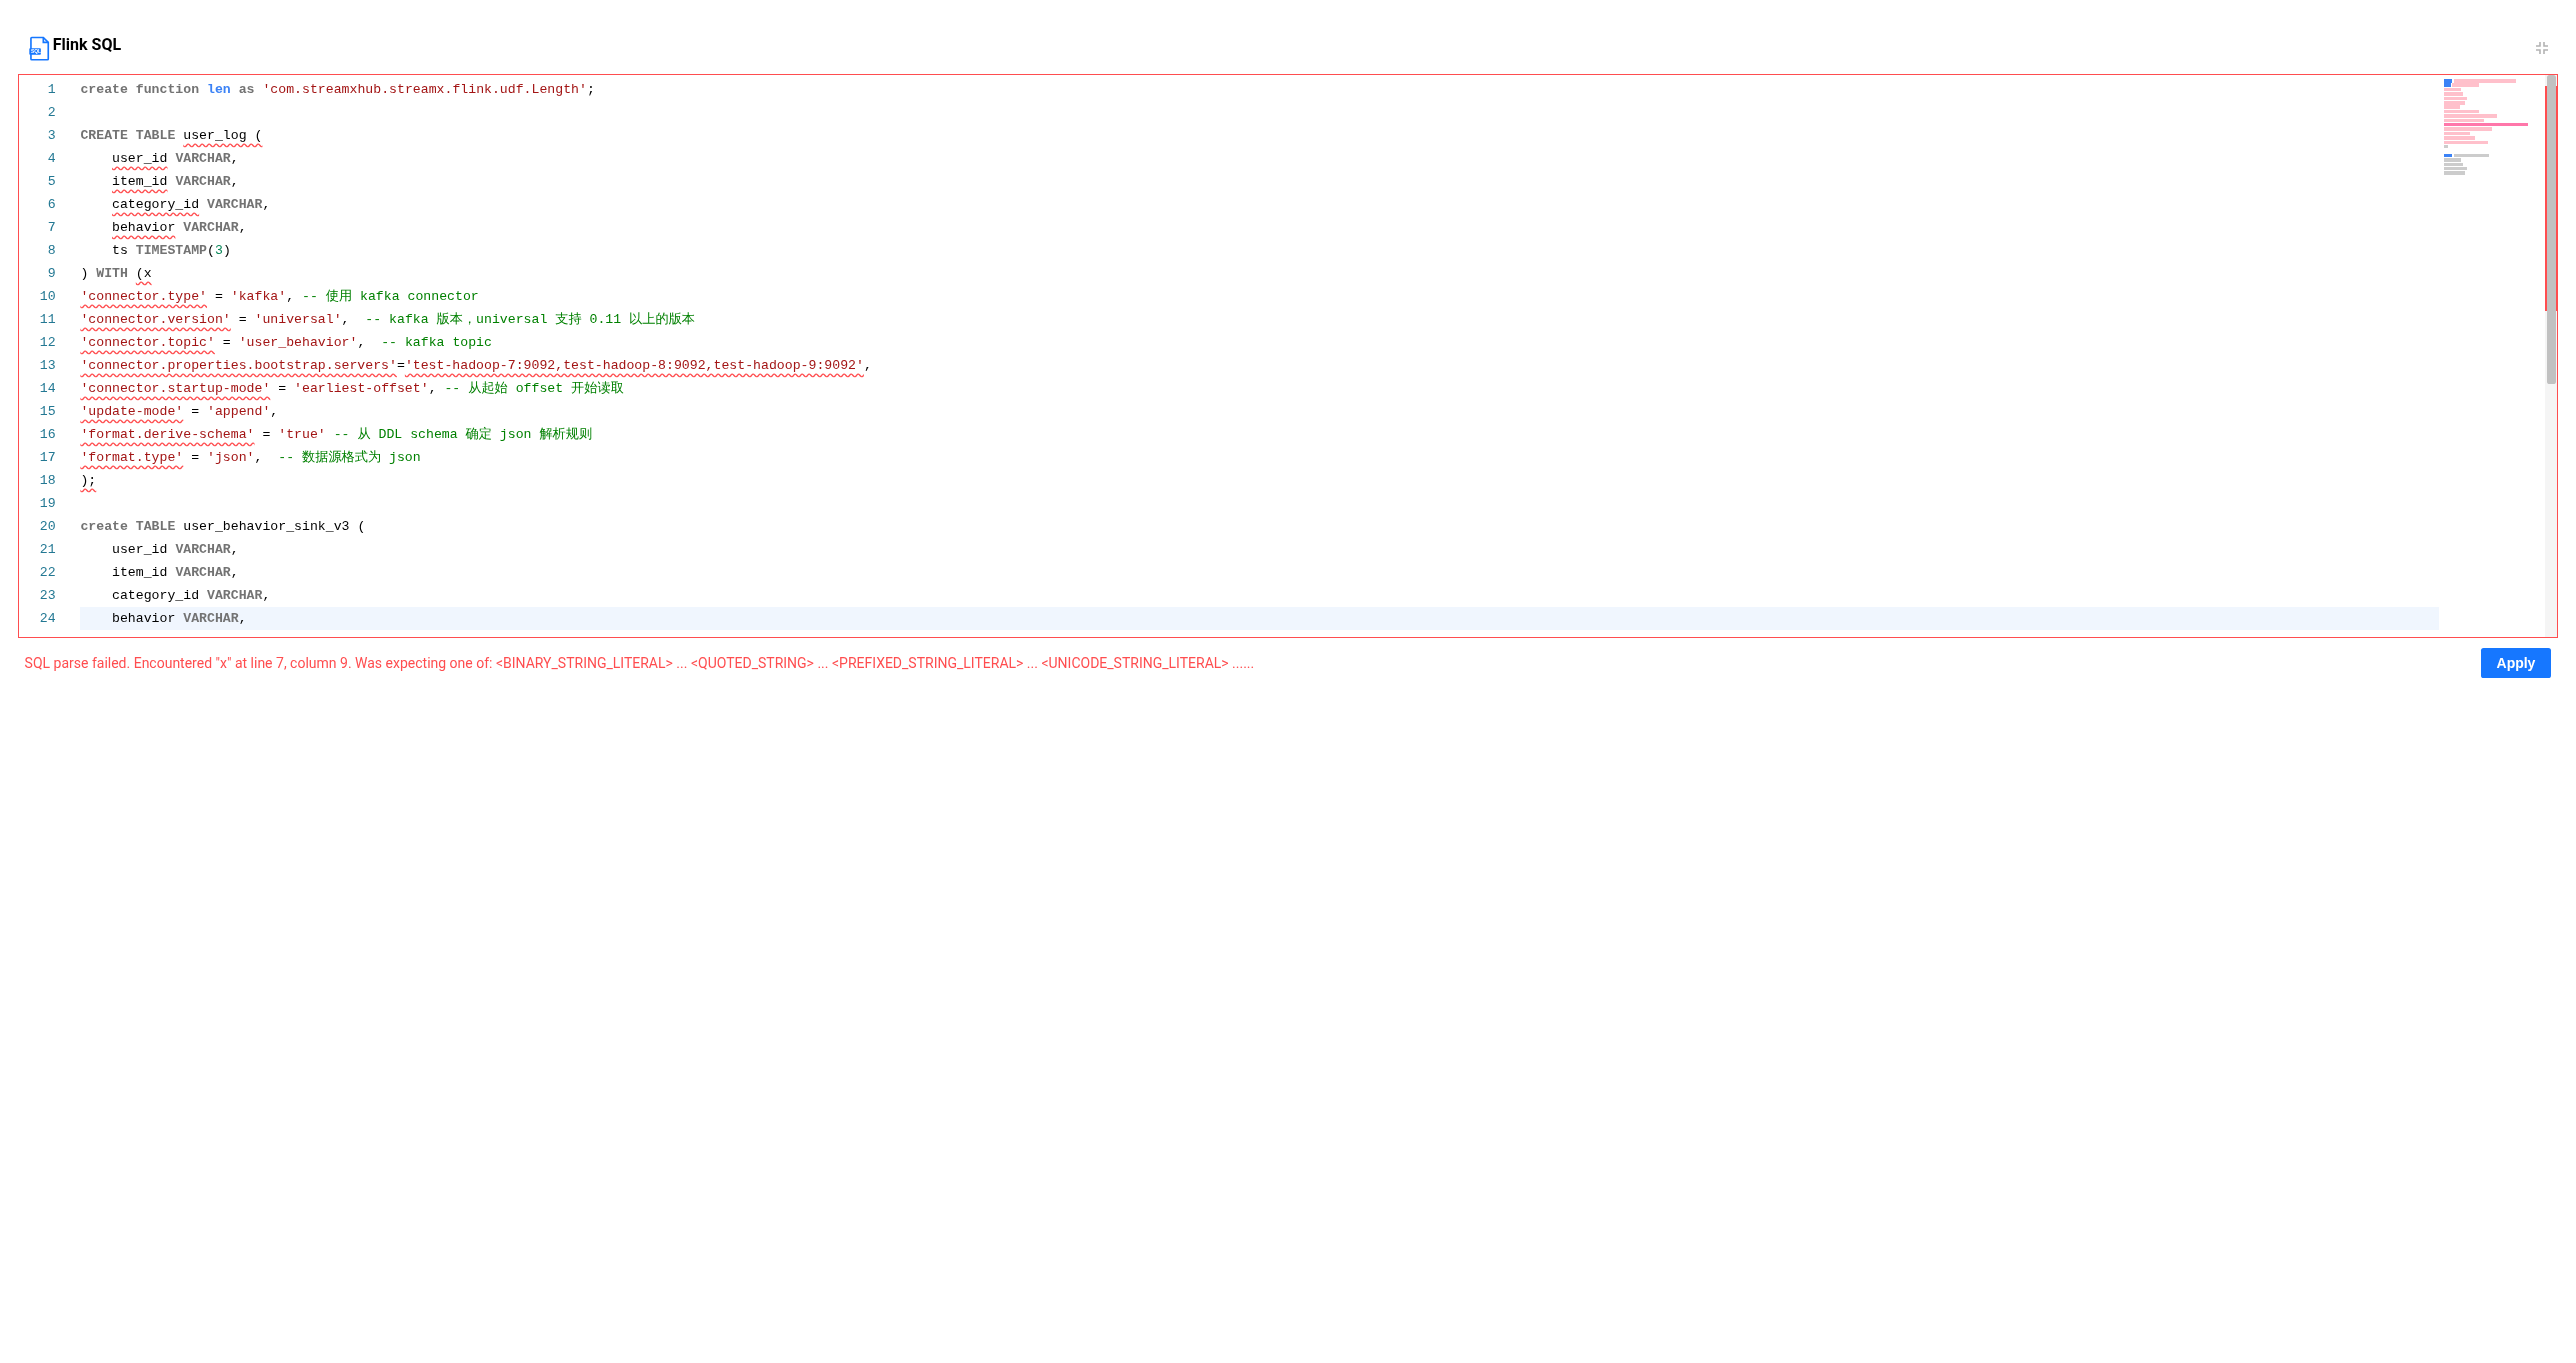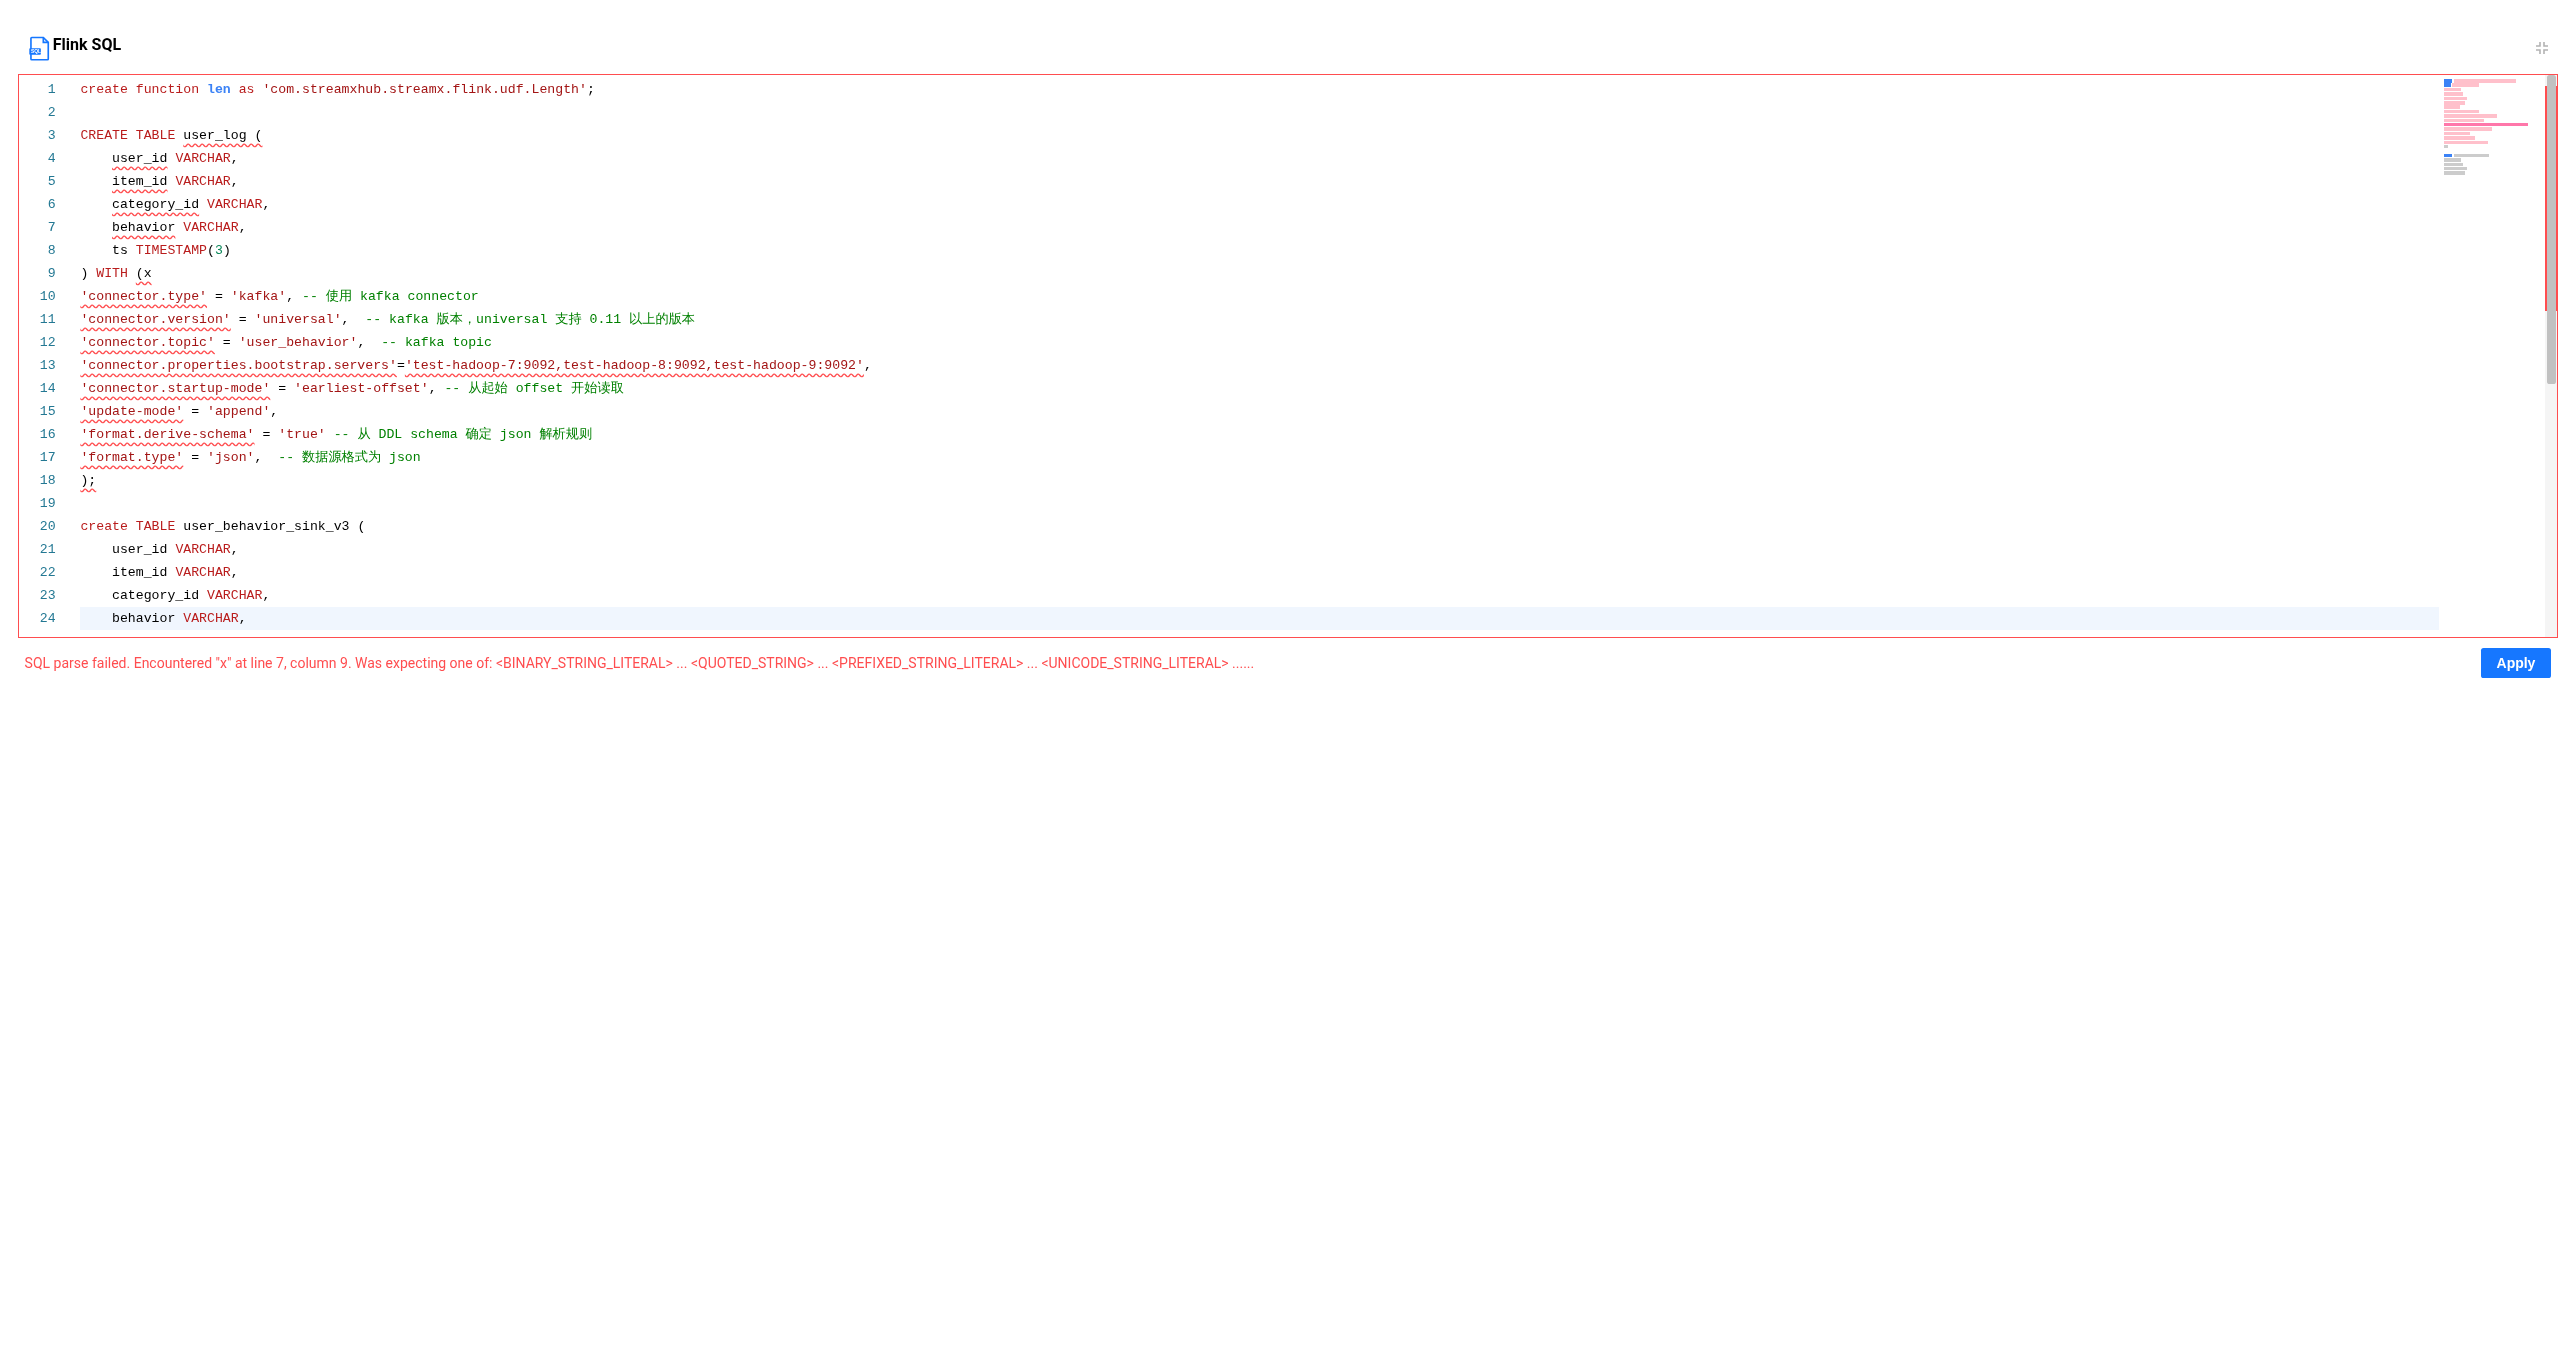--- a/index.html
+++ b/index.html
@@ -69,21 +69,21 @@
   }
   .code-line {
     height: 23px;
     line-height: 23px;
     white-space: pre;
     position: relative;
   }
   .code-line.active {
     background: #f0f6fe;
   }
-  .tok-kw   { color: #b91c1c; font-weight: normal; }
+  .tok-kw   { color: #737373; font-weight: bold; }
   .tok-mag  { color: #3b82f6; font-weight: bold; }
   .tok-str  { color: #a31515; }
   .tok-cmt  { color: #008000; }
   .tok-num  { color: #098658; }
   .tok-punc { color: #000000; }
   .tok-black{ color: #000000; }
   .squiggle {
     text-decoration-line: underline;
     text-decoration-style: wavy;
     text-decoration-color: #ff4d4f;

